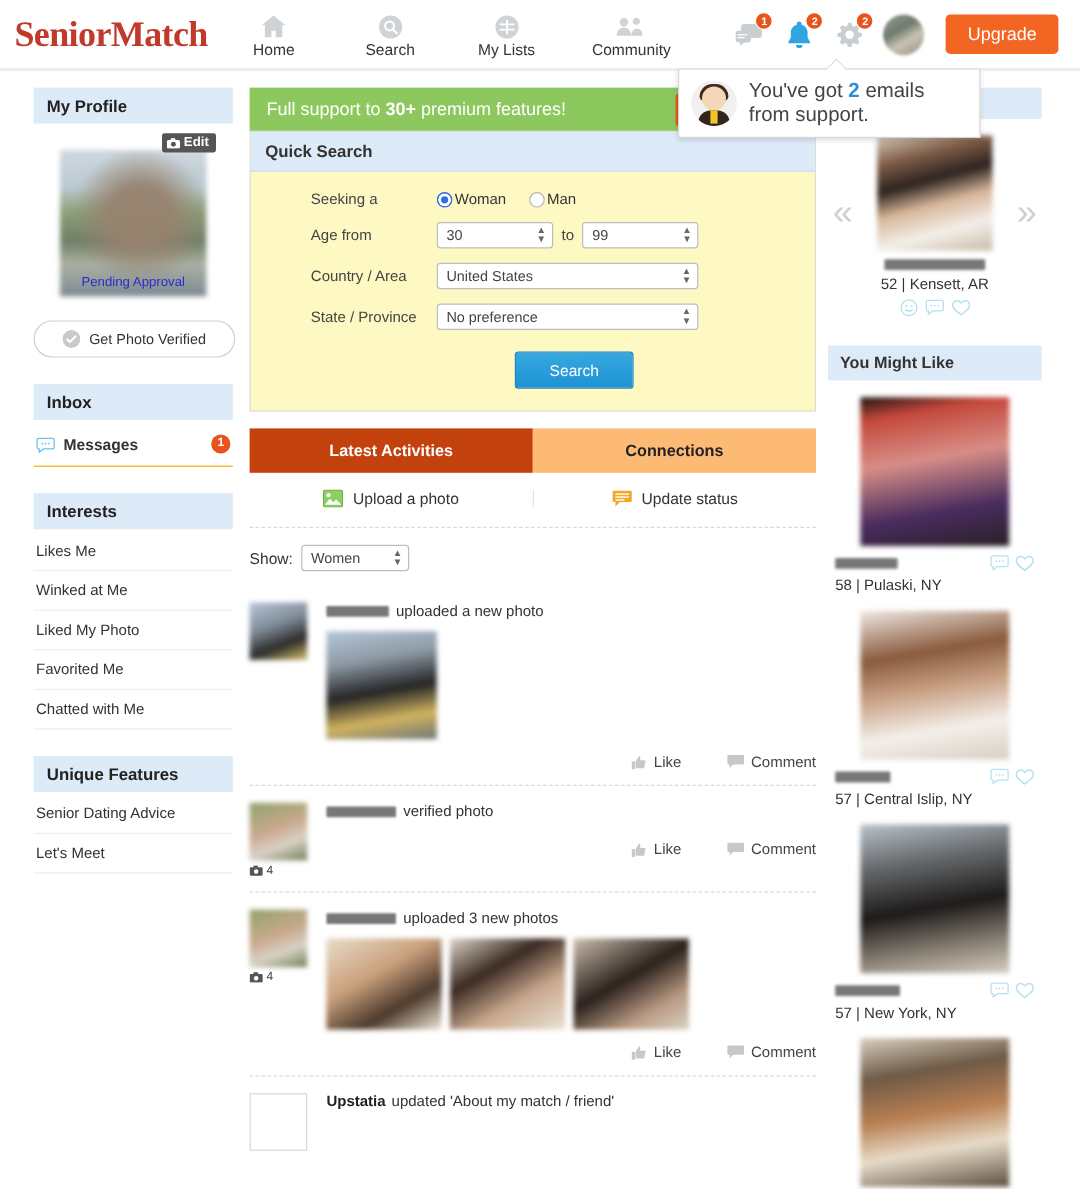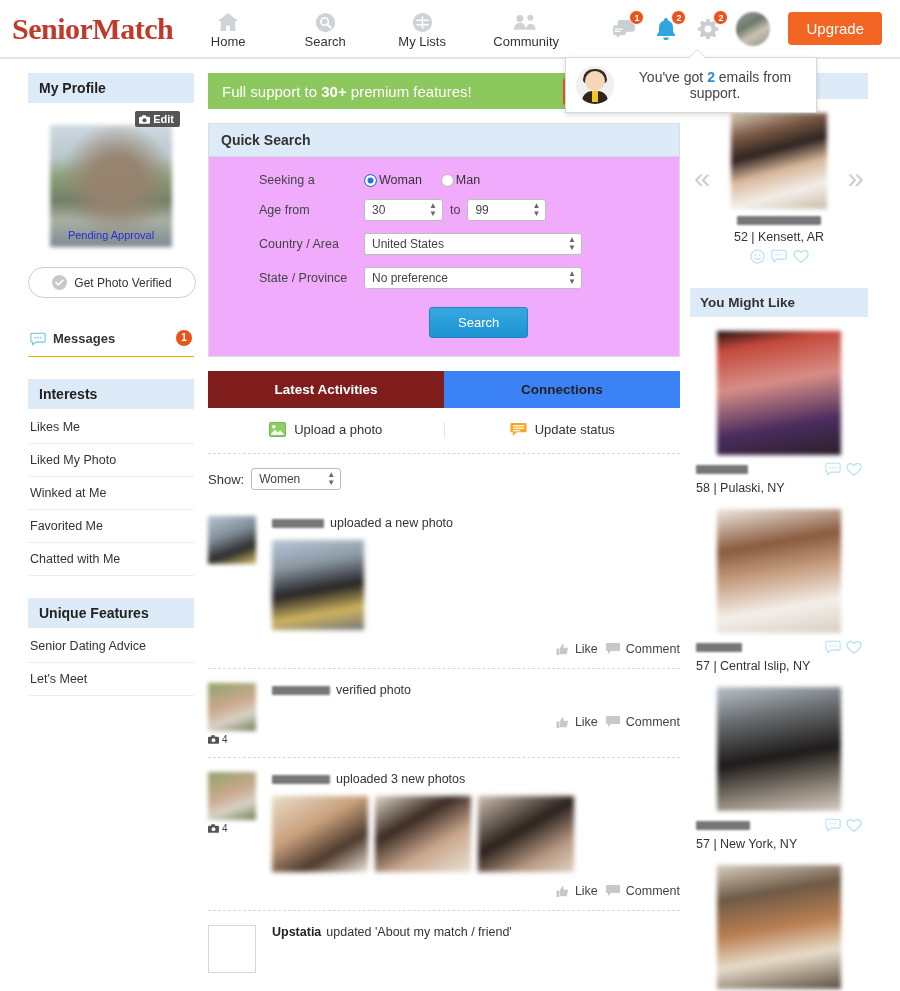--- a/index.html
+++ b/index.html
@@ -138,21 +138,21 @@
     background: #3b2a20; border-radius: 12px 12px 4px 4px;
   }
   #notif-avatar .body {
     position: absolute; left: 6px; top: 25px; width: 26px; height: 14px;
     background: #30241c; border-radius: 10px 10px 0 0;
   }
   #notif-avatar .tie {
     position: absolute; left: 16px; top: 25px; width: 6px; height: 11px;
     background: #f3c623;
   }
-  #notif-text { font-size: 14px; color: #444; text-align: center; }
+  #notif-text { font-size: 17px; color: #444; }
   #notif-text .hl { color: #2b8fd4; font-weight: bold; }
 
   
   #page {
     position: relative;
     background: #fff;
     width: 900px;
     height: 933px;
     border-top: 1px solid #e6e6e6;
     padding: 14px 10px 0 10px;
@@ -257,23 +257,22 @@
     right: 10px; top: 5px;
     background: #e8541d;
     color: #fff;
     border: none;
     border-radius: 3px;
     font-size: 13px;
     padding: 6px 14px;
     cursor: pointer;
   }
   #quick-search {
-    margin-top: 14px;
     border: 1px solid #dcdcdc;
-    background: #f0abfc;
+    background: #fef9c3;
   }
   #qs-head {
     background: #ddeaf7;
     border-bottom: 1px solid #cfdcea;
     font-weight: bold;
     font-size: 14px;
     padding: 8px 12px;
   }
   #qs-body { padding: 16px 0 18px 0; }
   .qs-row { display: flex; align-items: center; margin-bottom: 12px; }
@@ -301,21 +300,21 @@
     padding: 0 18px 0 7px;
     cursor: pointer;
     overflow: hidden;
     white-space: nowrap;
   }
   .sel .arrows {
     position: absolute; right: 5px; top: 2px;
     font-size: 8px; line-height: 8px; color: #666;
     text-align: center;
   }
-  .sel-age { width: 79px; }
+  .sel-age { width: 97px; }
   .sel-wide { width: 218px; }
   .to-lbl { font-size: 12.5px; color: #444; }
   #search-btn {
     display: block;
     margin: 18px 0 0 220px;
     background: linear-gradient(180deg,#37a8e0 0%,#1d93d4 100%);
     color: #fff;
     border: 1px solid #1b87c4;
     border-radius: 3px;
     font-size: 13px;
@@ -326,22 +325,22 @@
   
   #tabs { display: flex; margin-top: 14px; }
   .tab {
     flex: 1;
     text-align: center;
     padding: 11px 0;
     font-size: 13.5px;
     font-weight: bold;
     cursor: pointer;
   }
-  .tab.active { background: #7f1d1d; color: #fff; }
-  .tab.inactive { background: #3b82f6; color: #222; }
+  .tab.active { background: #c2410c; color: #fff; }
+  .tab.inactive { background: #fdba74; color: #222; }
 
   #post-actions {
     display: flex;
     border-bottom: 1px dashed #d9d9d9;
     padding: 14px 0 16px 0;
   }
   .post-action {
     flex: 1;
     display: flex;
     align-items: center;
@@ -380,21 +379,21 @@
     filter: blur(1.1px);
     vertical-align: middle;
   }
   .feed-photos { display: flex; gap: 7px; margin-top: 10px; }
   .feed-photo { filter: blur(2.4px); }
   .p-big   { width: 92px; height: 90px; background: linear-gradient(170deg,#b6c7d8 0%,#8d9aa5 28%,#252526 55%,#cfb35f 78%,#6f7477 100%); }
   .p-s1    { width: 96px; height: 76px; background: linear-gradient(150deg,#e8ddc9 0%,#c9a07c 40%,#4d3a2c 70%,#efe7d9 100%); }
   .p-s2    { width: 96px; height: 76px; background: linear-gradient(150deg,#ded6c8 0%,#3a2a22 35%,#c9a78d 65%,#e9e2d6 100%); }
   .p-s3    { width: 96px; height: 76px; background: linear-gradient(150deg,#cdbfae 0%,#2b211c 45%,#b99b84 75%,#dcd2c2 100%); }
   .feed-actions {
-    display: flex; justify-content: flex-end; gap: 8px;
+    display: flex; justify-content: flex-end; gap: 38px;
     margin-top: 12px;
     font-size: 12.5px; color: #444;
   }
   .feed-action { display: flex; align-items: center; gap: 6px; cursor: pointer; }
   .feed-item.last { border-bottom: none; padding-bottom: 0; }
   .feed-name-bold { font-weight: bold; color: #222; }
 
   
   #right-col { width: 196px; flex: 0 0 196px; padding: 0 10px 0 8px; }
   #featured-head { background: #ddeaf7; height: 26px; }
@@ -559,37 +558,38 @@
 
     <div id="verify-btn">
       <svg width="15" height="15" viewBox="0 0 16 16">
           <circle cx="8" cy="8" r="8" fill="#c9c9c9"></circle>
           <path d="M4.3 8.2l2.4 2.4 5-5" stroke="#fff" stroke-width="1.8" fill="none" stroke-linecap="round" stroke-linejoin="round"></path>
         </svg>
       <span>Get Photo Verified</span>
     </div>
 
     <div class="sec-gap"></div>
+    <div class="panel-head">Inbox</div>
     <div id="messages-row">
       <svg width="16" height="14" viewBox="0 0 18 15">
           <path d="M2.5 1h13a1.5 1.5 0 0 1 1.5 1.5v7A1.5 1.5 0 0 1 15.5 11H7l-4 3v-3H2.5A1.5 1.5 0 0 1 1 9.5v-7A1.5 1.5 0 0 1 2.5 1z" fill="none" stroke="#6fc0e8" stroke-width="1.2"></path>
           <circle cx="6" cy="6" r="0.9" fill="#6fc0e8"></circle>
           <circle cx="9" cy="6" r="0.9" fill="#6fc0e8"></circle>
           <circle cx="12" cy="6" r="0.9" fill="#6fc0e8"></circle>
         </svg>
       <span class="mlabel">Messages</span>
       <span class="mbadge">1</span>
     </div>
 
     <div class="sec-gap"></div>
     <div class="panel-head">Interests</div>
     <div>
       <div class="list-link">Likes Me</div>
+      <div class="list-link">Winked at Me</div>
       <div class="list-link">Liked My Photo</div>
-      <div class="list-link">Winked at Me</div>
       <div class="list-link">Favorited Me</div>
       <div class="list-link">Chatted with Me</div>
     </div>
 
     <div class="sec-gap"></div>
     <div class="panel-head">Unique Features</div>
     <div>
       <div class="list-link">Senior Dating Advice</div>
       <div class="list-link">Let's Meet</div>
     </div>

